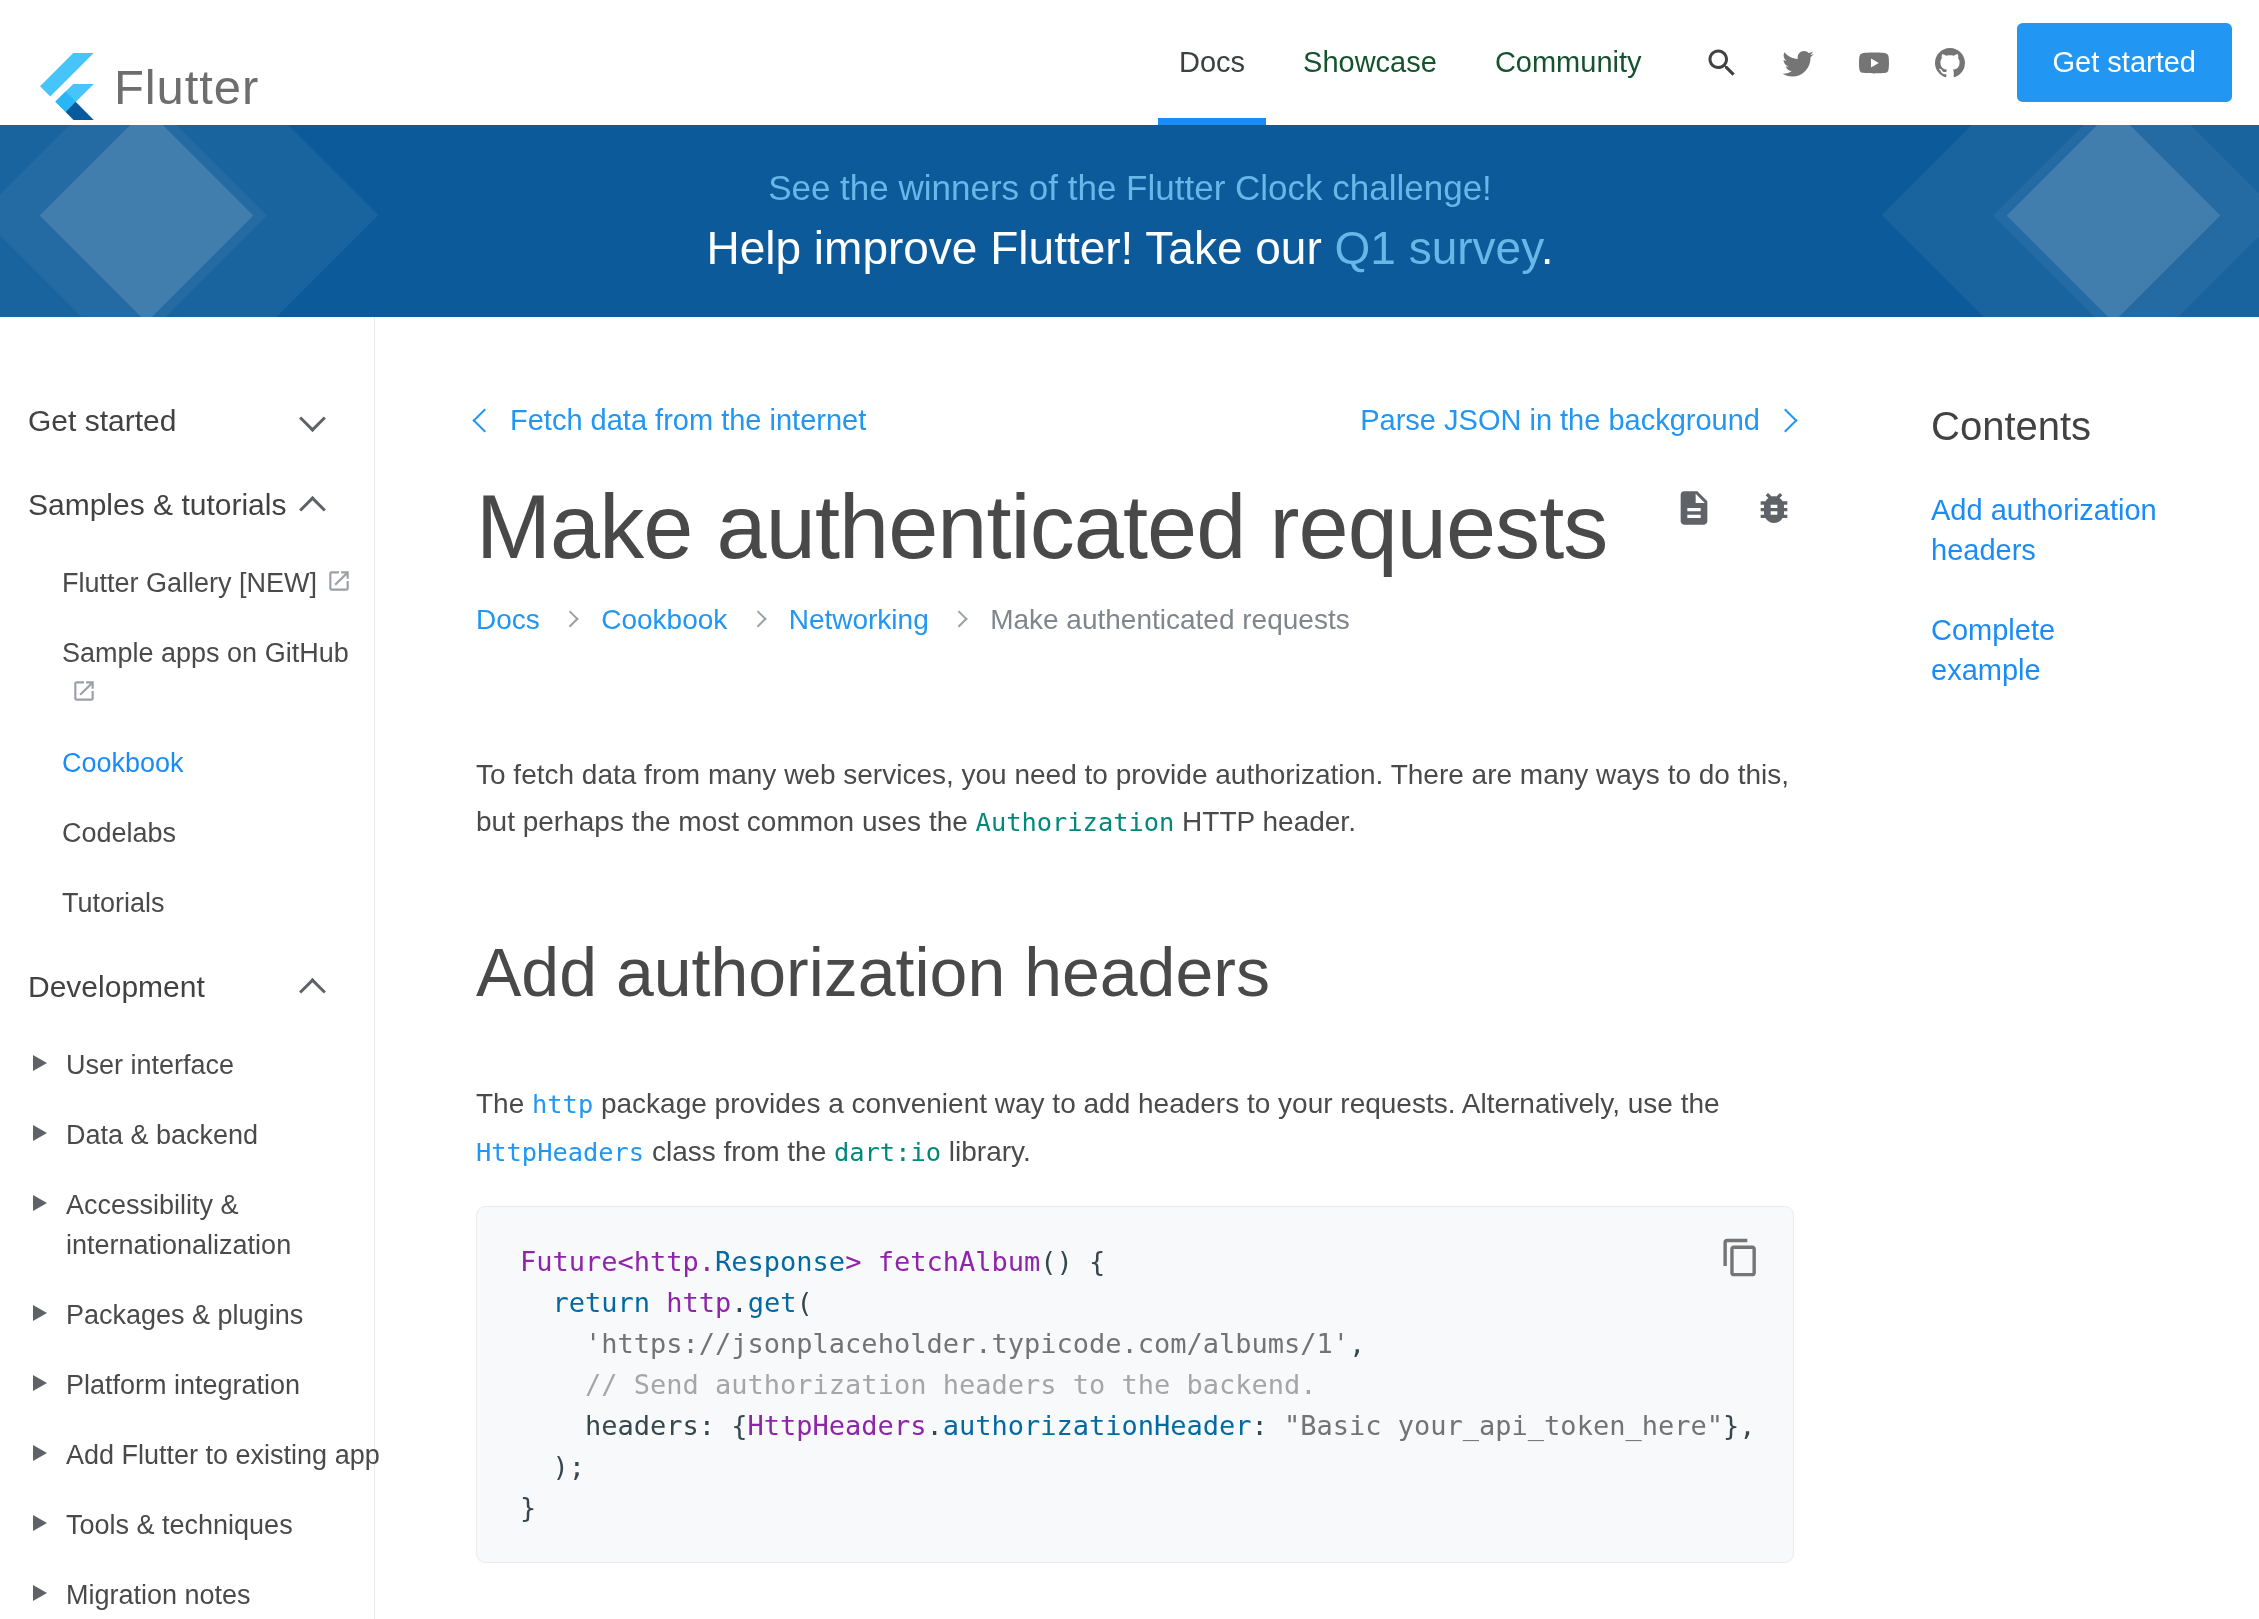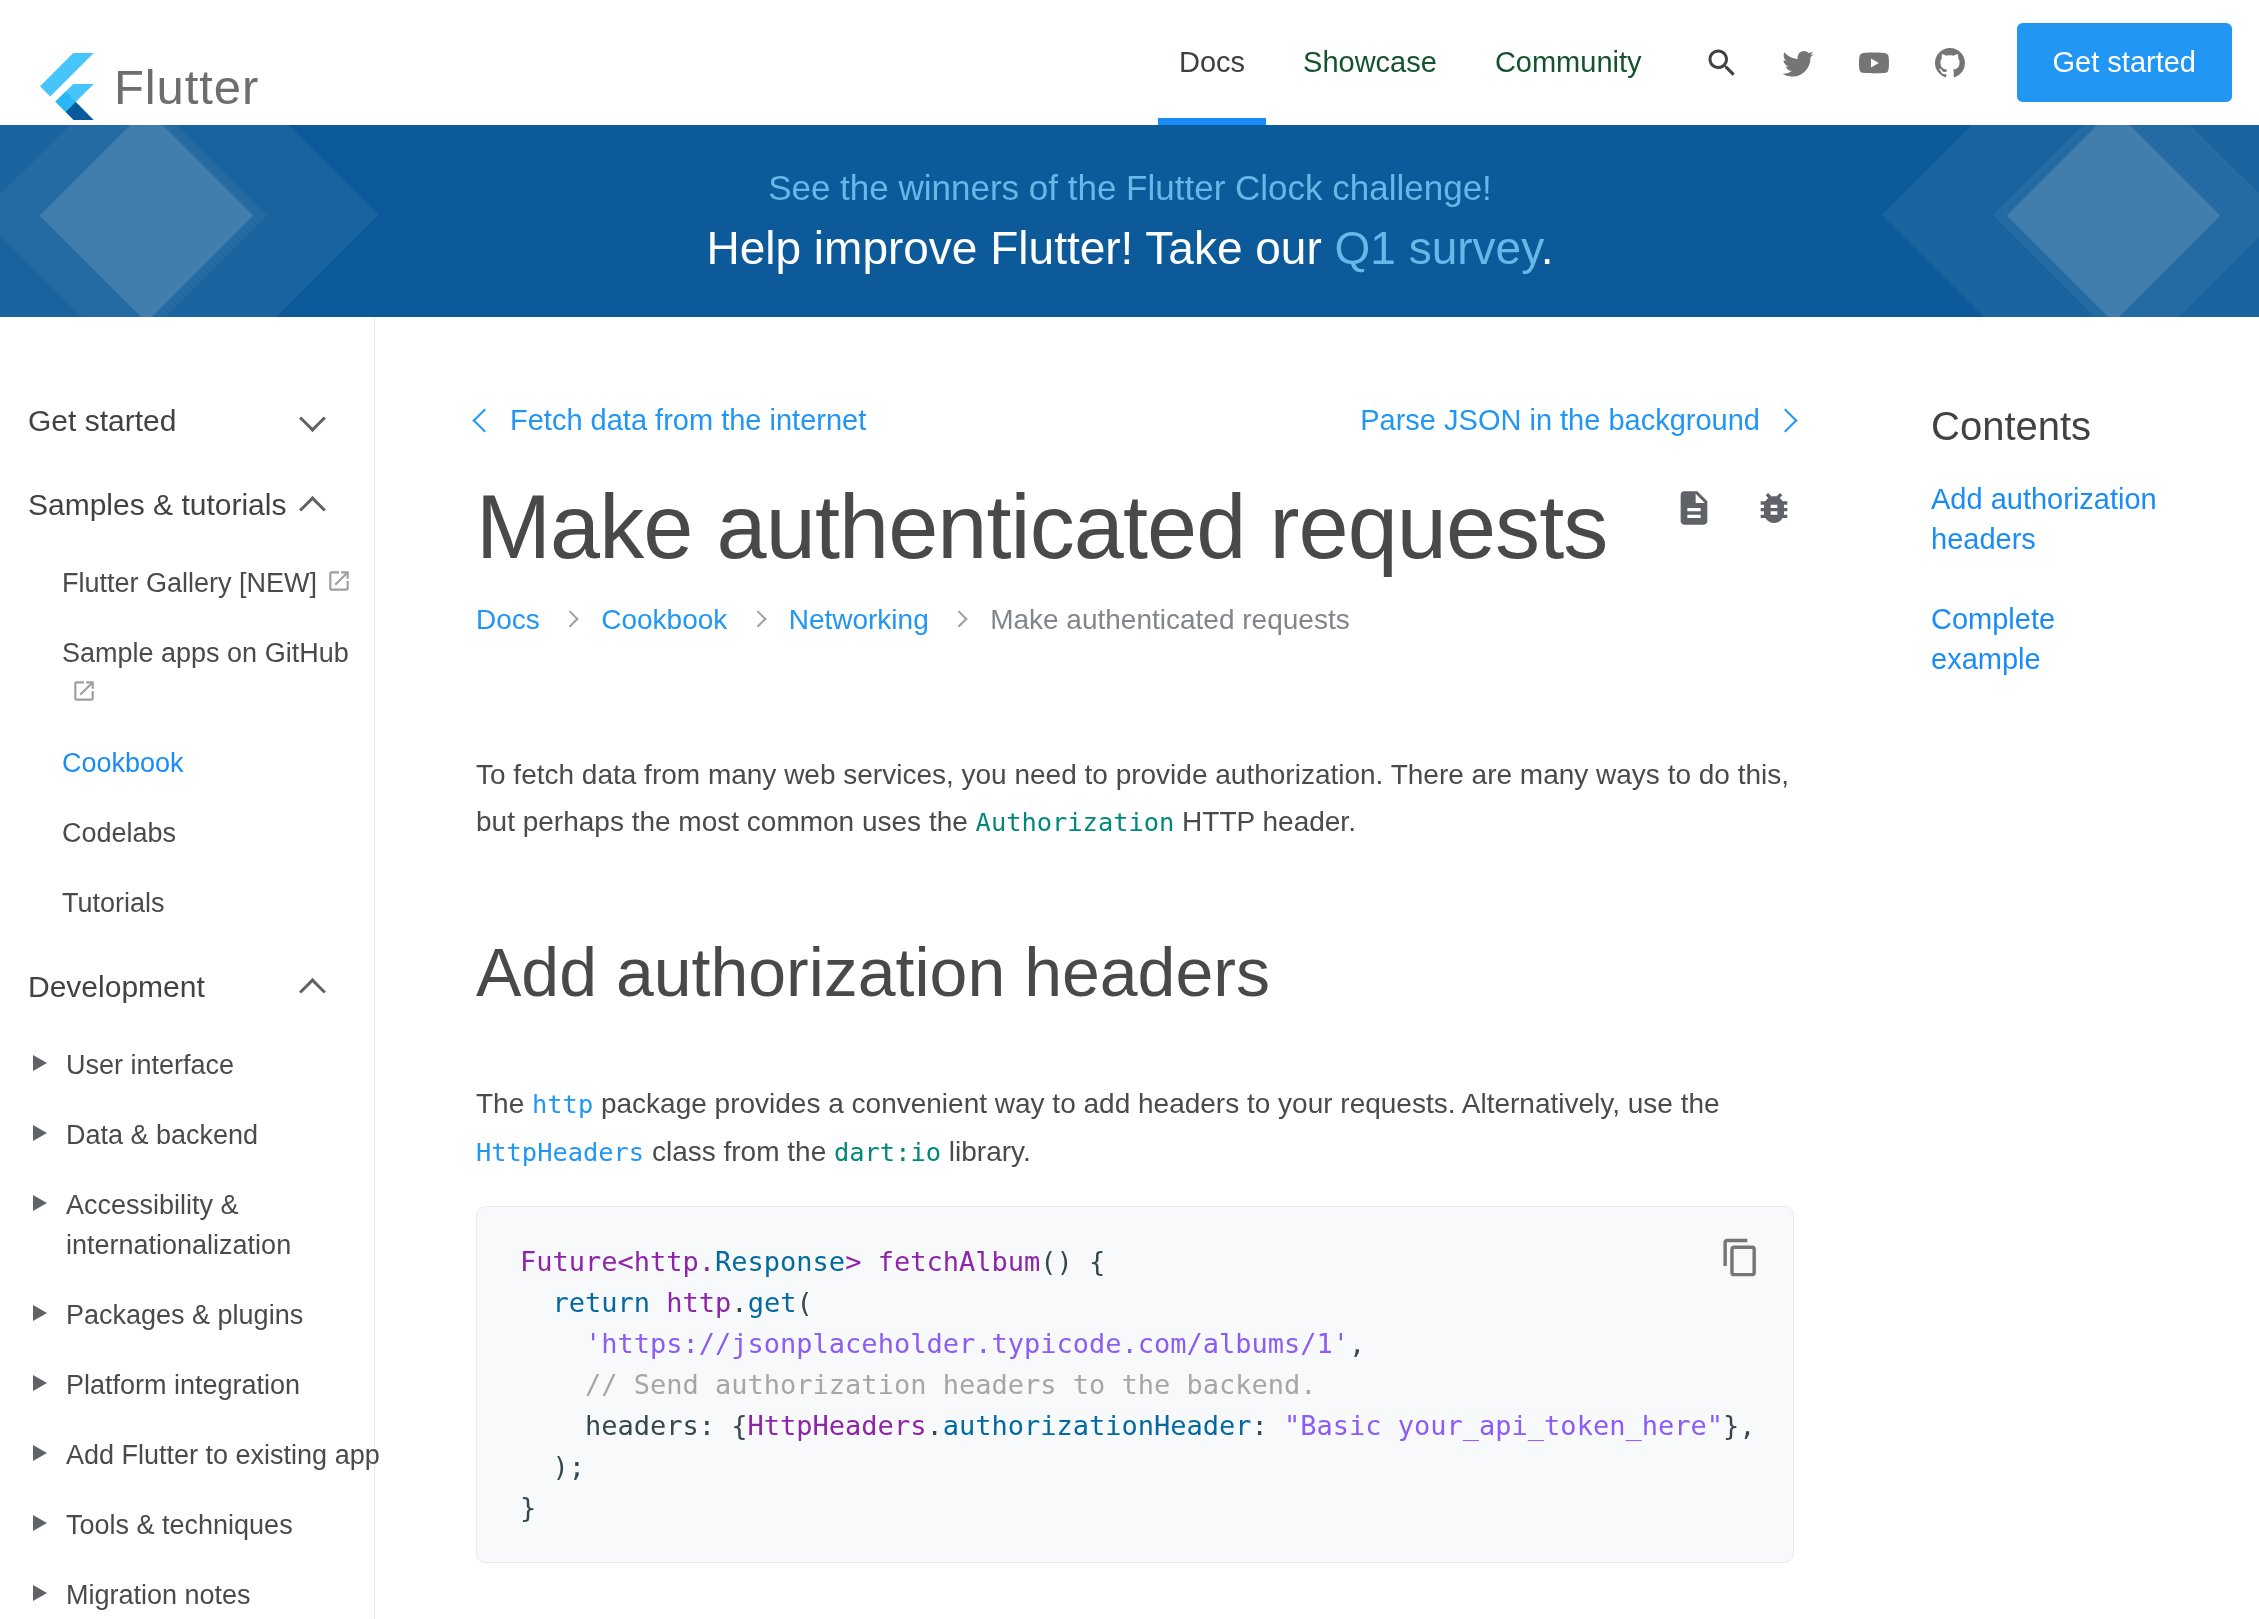--- a/index.html
+++ b/index.html
@@ -74,29 +74,29 @@
   .icode.teal{color:#00897b;}
   .icode.blue{color:#2196f3;}
   h2{font-size:68px;font-weight:400;color:#494949;margin:87px 0 0;line-height:79px;}
 
   
   .codeblock{margin-top:30px;width:1318px;box-sizing:border-box;background:#f8f9fa;
              border:1.9px solid #e8eaed;border-radius:9.4px;padding:34px 43px;position:relative;}
   .codeblock pre{margin:0;font-family:"DejaVu Sans Mono",monospace;font-size:27px;line-height:41px;color:#37474f;}
   .tok-kwd{color:#8e24aa;}
   .tok-typ{color:#0369a1;}
-  .tok-str{color:#8b5cf6;}
+  .tok-str{color:#737373;}
   .tok-com{color:#a6a6a6;}
   .tok-pln{color:#37474f;}
   .copy-btn{position:absolute;top:30px;right:32px;display:flex;}
   .copy-btn svg{width:41px;height:41px;}
 
   
   .toc{width:330px;flex:none;box-sizing:border-box;padding:87px 28px 0 0;}
-  .toc-heading{font-size:40px;color:#424242;margin-bottom:30px;}
+  .toc-heading{font-size:40px;color:#424242;margin-bottom:41px;}
   .toc-links li{margin-bottom:40px;max-width:240px;font-size:29px;line-height:40px;}
   .toc-links a{color:#1a8cf8;}
 </style>
 </head>
 <body>
 
 <header class="navbar">
   <a class="logo">
     <svg viewBox="0 0 166 202">
       <path fill="#47c5fb" d="M100.4 0 0 100.4l30.9 30.9L162.2 0z"></path>

